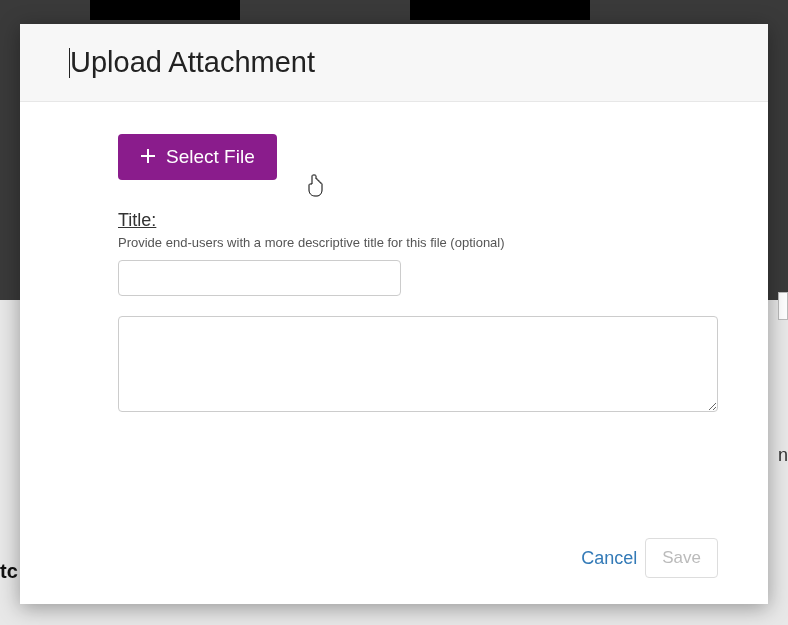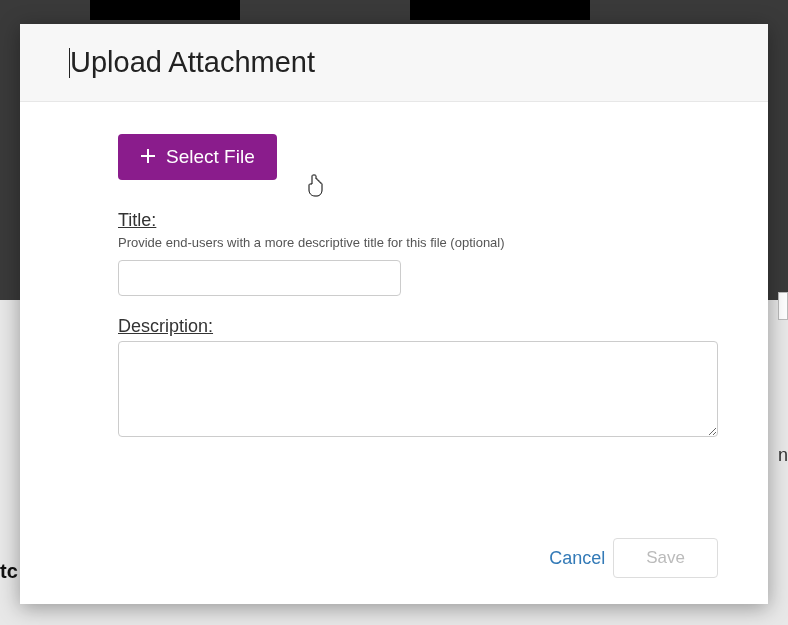--- a/index.html
+++ b/index.html
@@ -154,21 +154,21 @@
       color: #337ab7;
       font-size: 18px;
       text-decoration: none;
       cursor: pointer;
     }
     .save-btn {
       background: #fff;
       color: #bbb;
       border: 1px solid #ddd;
       border-radius: 4px;
-      padding: 9px 32px;
+      padding: 9px 16px;
       font-size: 17px;
       cursor: not-allowed;
     }
   </style>
 </head>
 <body>
 
 <div class="backdrop">
   <span class="bg-text-left">ra</span>
   <span class="bg-text-right">n</span>
@@ -195,21 +195,20 @@
       <path d="M6 2 v8 h-2 c-1 0 -1 1 -1 1 v5 c0 3 2 6 6 6 h2 c3 0 5 -3 5 -6 v-6 c0 -1 -1 -1 -1 -1 h-1 v-1 c0 -1 -1 -1 -1 -1 h-1 v-1 c0 -1 -1 -1 -1 -1 h-1 V2 c0 -1 -1 -1 -1 -1 h-2 c-1 0 -1 1 -1 1 z" fill="#fff" stroke="#000" stroke-width="1"></path>
     </svg>
 
     <div class="field-group">
       <label class="field-label">Title:</label>
       <div class="field-help">Provide end-users with a more descriptive title for this file (optional)</div>
       <input type="text" class="text-input" value="" style="">
     </div>
 
     <div class="field-group">
-      <label class="field-label">Description:</label>
       <textarea class="textarea-input" style=""></textarea>
     </div>
   </div>
 
   <div class="modal-footer">
     <a class="cancel-link">Cancel</a>
     <button class="save-btn" disabled="">Save</button>
   </div>
 </div>
 

